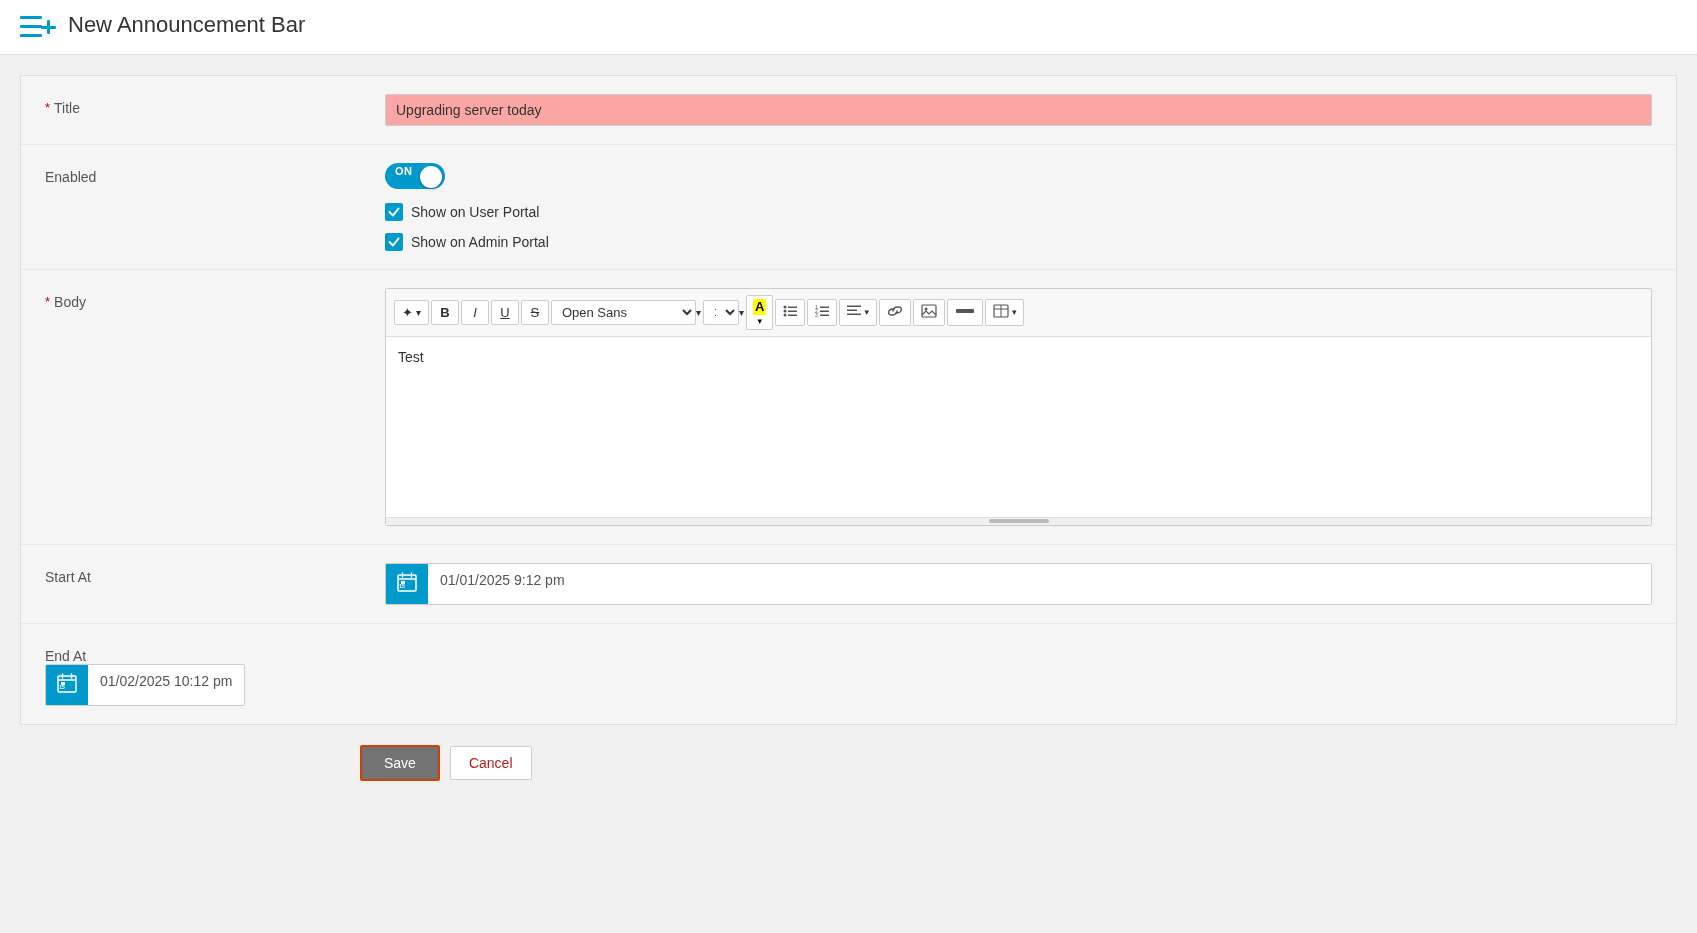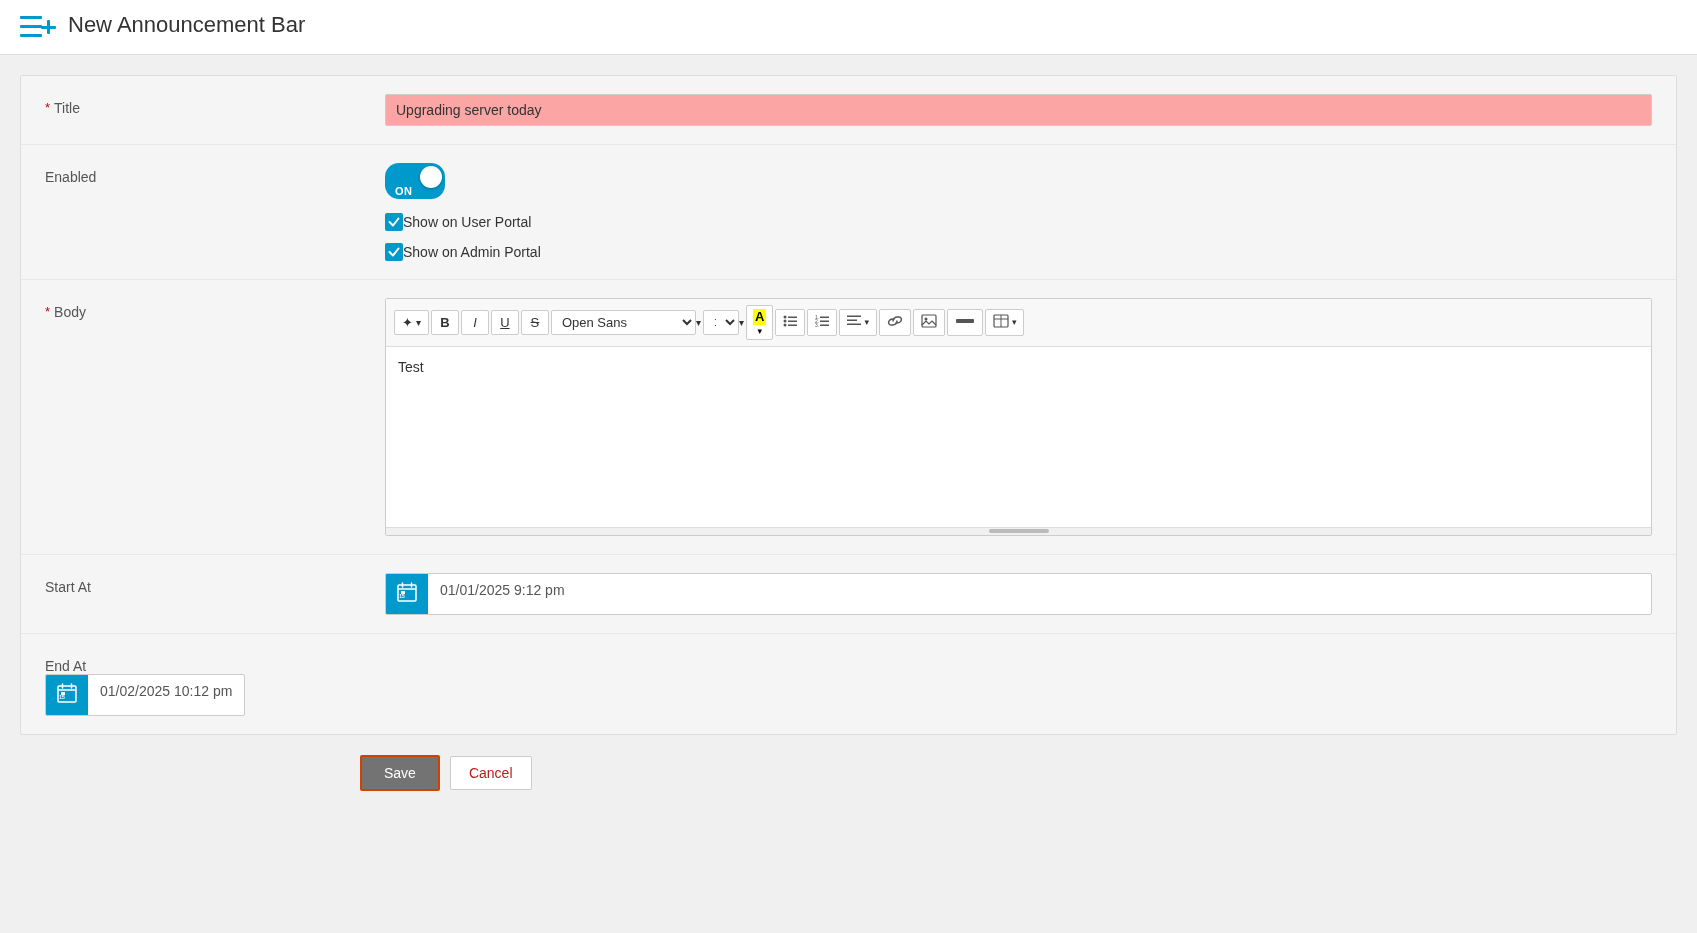--- a/index.html
+++ b/index.html
@@ -86,25 +86,25 @@
     }
 
     
     .toggle-wrapper {
       display: flex;
       align-items: center;
       gap: 0;
     }
     .toggle-track {
       width: 60px;
-      height: 36px;
+      height: 26px;
       background: #0099cc;
       border-radius: 14px;
       display: flex;
-      align-items: flex-end;
+      align-items: flex-start;
       cursor: pointer;
       position: relative;
       padding: 2px;
     }
     .toggle-label-on {
       color: #fff;
       font-size: 11px;
       font-weight: bold;
       padding-left: 8px;
       letter-spacing: 0.5px;
@@ -122,21 +122,21 @@
 
     
     .checkbox-group {
       display: flex;
       flex-direction: column;
       gap: 12px;
     }
     .checkbox-item {
       display: flex;
       align-items: center;
-      gap: 0;
+      gap: 8px;
       cursor: pointer;
     }
     .custom-checkbox {
       width: 18px;
       height: 18px;
       border: 2px solid #0099cc;
       border-radius: 2px;
       background: #0099cc;
       display: flex;
       align-items: center;

